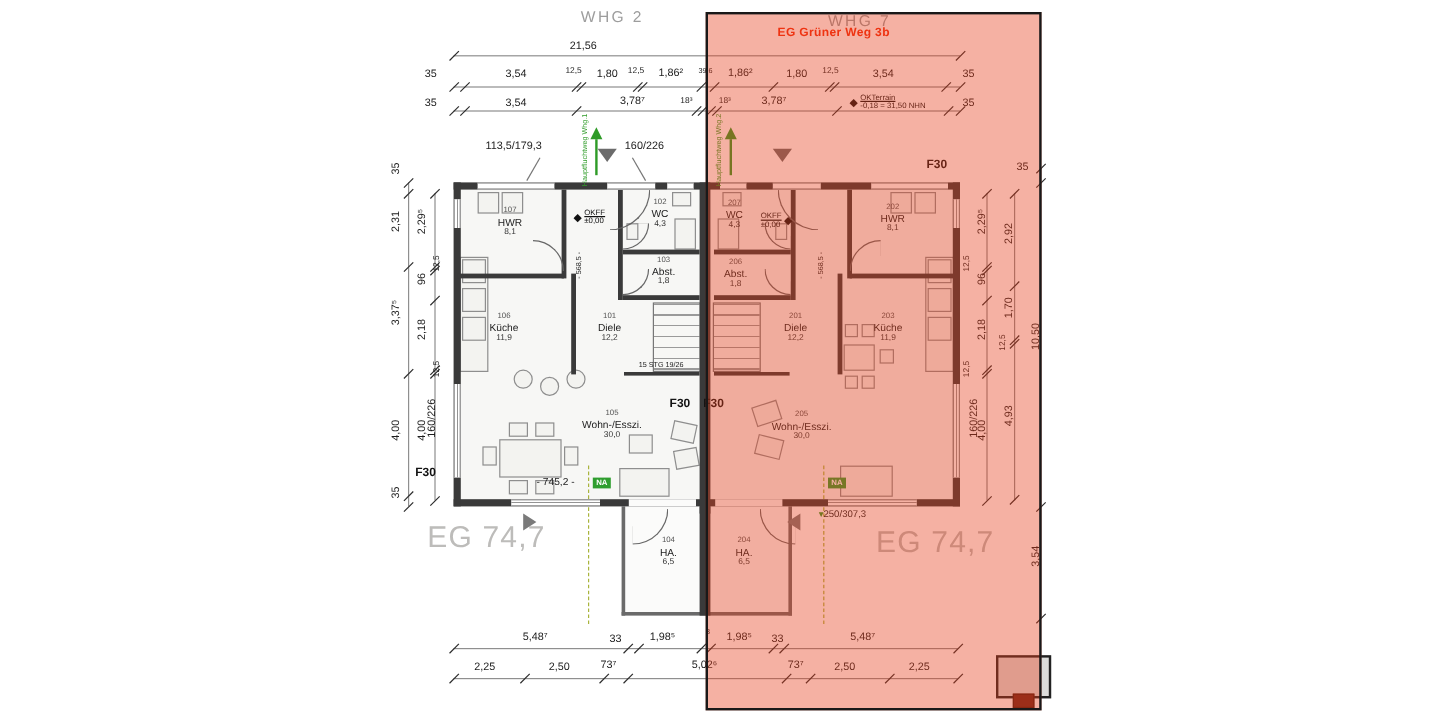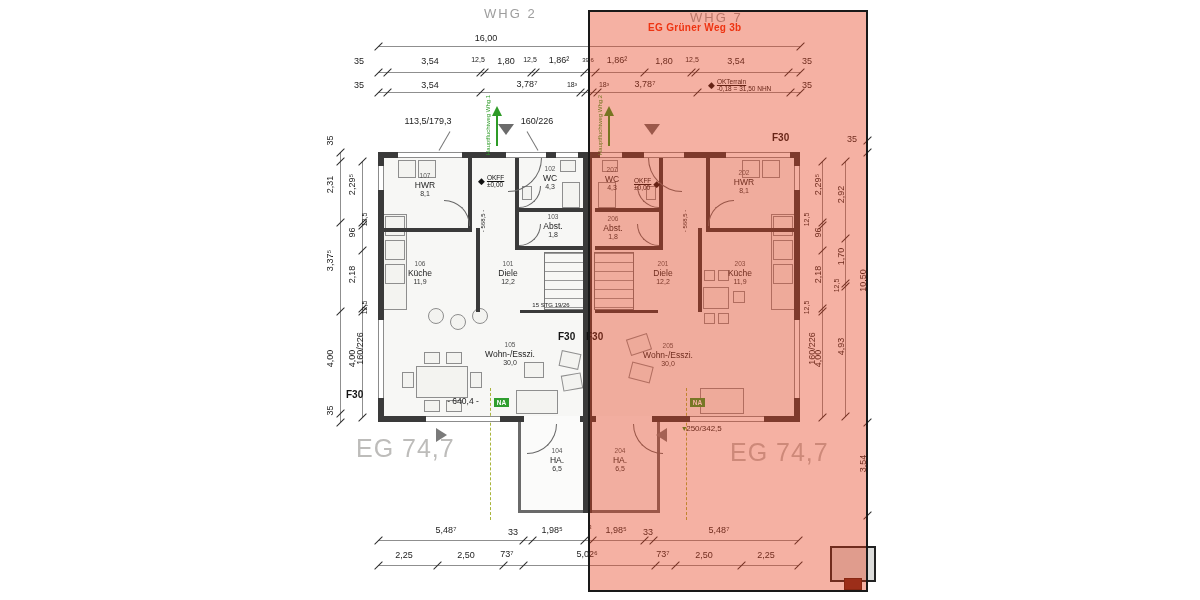--- a/index.html
+++ b/index.html
@@ -53,21 +53,21 @@
   <div class="whg" style="left:484px;top:6px">WHG 2</div>
   <div class="whg" style="left:690px;top:10px">WHG 7</div>
   <div class="title" style="left: 648px; top: 22px; color: rgb(238, 51, 17);">EG Grüner Weg 3b</div>
 
   <div class="eg" style="left:356px;top:434px">EG 74,7</div>
   <div class="eg" style="left:730px;top:438px">EG 74,7</div>
 
   <div class="fill" style="left:378px;top:152px;width:422px;height:270px"></div>
   <div class="hx" style="left:521px;top:422px;width:136px;height:91px"></div>
 
-  <div class="dim" style="left:464px;top:34px;width:44px">16,00</div>
+  <div class="dim" style="left:464px;top:34px;width:44px">21,56</div>
 
   <div class="dim" style="left:348px;top:57px;width:22px">35</div>
   <div class="dim" style="left:412px;top:57px;width:36px">3,54</div>
   <div class="dim sm" style="left:466px;top:56px;width:24px">12,5</div>
   <div class="dim" style="left:488px;top:57px;width:36px">1,80</div>
   <div class="dim sm" style="left:518px;top:56px;width:24px">12,5</div>
   <div class="dim" style="left:540px;top:56px;width:38px">1,86²</div>
   <div class="dim tn" style="left:577px;top:57px;width:22px">39,6</div>
   <div class="dim" style="left:598px;top:56px;width:38px">1,86²</div>
   <div class="dim" style="left:646px;top:57px;width:36px">1,80</div>
@@ -123,29 +123,29 @@
   <div class="dim vdim" style="left:819px;top:252px">1,70</div>
   <div class="dim vdim sm" style="left:814px;top:282px">12,5</div>
   <div class="dim vdim" style="left:819px;top:342px">4,93</div>
 
   <div class="dim" style="left:842px;top:135px;width:20px">35</div>
   <div class="dim vdim" style="left:841px;top:276px">10,50</div>
   <div class="dim vdim" style="left:841px;top:459px">3,54</div>
 
   <div class="dim vdim tn" style="left:461px;top:218px">- 568,5 -</div>
   <div class="dim vdim tn" style="left:663px;top:218px">- 568,5 -</div>
-  <div class="dim" style="left:438px;top:397px;width:50px;font-size:8.5px">- 640,4 -</div>
+  <div class="dim" style="left:438px;top:397px;width:50px;font-size:8.5px">- 745,2 -</div>
 
   <div class="dim" style="left:396px;top:117px;width:64px">113,5/179,3</div>
   <div class="dim" style="left:514px;top:117px;width:46px">160/226</div>
   <div class="dim vdim" style="left:338px;top:344px">160/226</div>
   <div class="dim vdim" style="left:790px;top:344px">160/226</div>
   <div class="leader" style="left:444px;top:130px;height:22px;transform:rotate(30deg)"></div>
   <div class="leader" style="left:532px;top:130px;height:22px;transform:rotate(-30deg)"></div>
-  <div class="dim" style="left:672px;top:425px;width:60px;font-size:8px"><span class="green">▾</span><span>250/342,5</span></div>
+  <div class="dim" style="left:672px;top:425px;width:60px;font-size:8px"><span class="green">▾</span><span>250/307,3</span></div>
 
   <div class="dim tn" style="left:524px;top:302px;width:54px">15 STG 19/26</div>
 
   <div class="f30" style="left:346px;top:390px">F30</div>
   <div class="f30" style="left:558px;top:332px">F30</div>
   <div class="f30" style="left:586px;top:332px">F30</div>
   <div class="f30" style="left:772px;top:133px">F30</div>
 
   <div class="okff" style="left:478px;top:174px">
     <span class="okd">◆</span>

